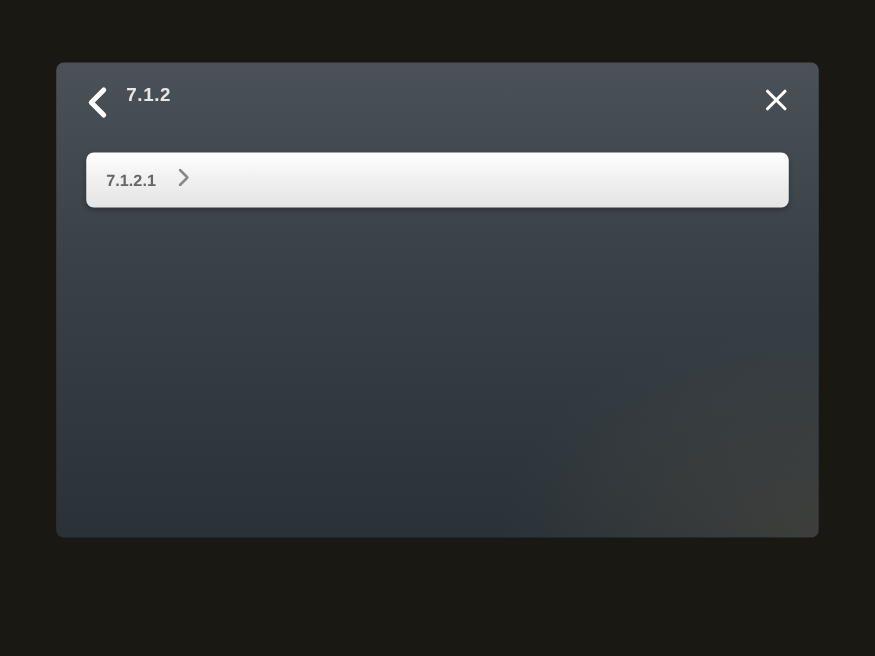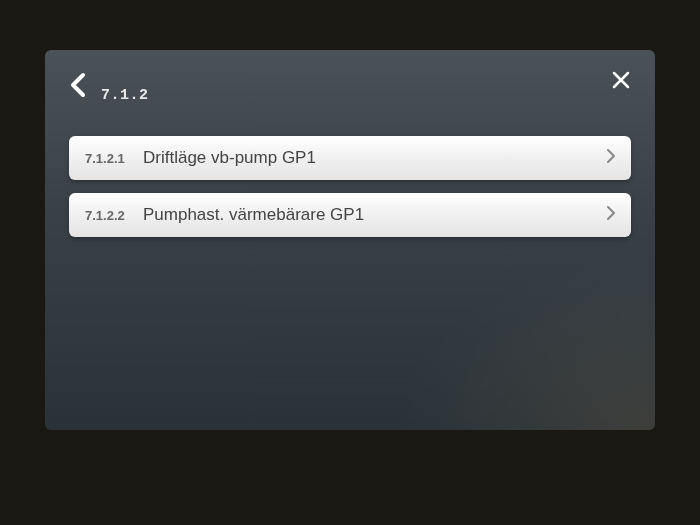--- a/index.html
+++ b/index.html
@@ -21,24 +21,23 @@
       width: 610px;
       height: 380px;
       background: linear-gradient(180deg, #4a5258 0%, #3a4248 40%, #2a3238 100%);
       border-radius: 6px;
       padding: 18px 24px;
       position: relative;
       overflow: hidden;
     }
     .header {
       display: flex;
-      align-items: flex-end;
-      margin-bottom: 32px;
+      align-items: flex-start;
+      margin-bottom: 18px;
       height: 36px;
-      font-family: Liberation Mono, monospace;
     }
     .back-btn {
       color: #fff;
       display: flex;
       align-items: center;
       cursor: pointer;
     }
     .back-btn svg {
       width: 18px;
       height: 28px;
@@ -66,21 +65,21 @@
       color: #fff;
       cursor: pointer;
     }
     .close-btn svg {
       width: 20px;
       height: 20px;
     }
     .menu-list {
       display: flex;
       flex-direction: column;
-      gap: 13px;
+      gap: 26px;
     }
     .menu-item {
       background: linear-gradient(180deg, #ffffff 0%, #f0f0f0 50%, #e4e4e4 100%);
       border-radius: 6px;
       height: 44px;
       display: flex;
       align-items: center;
       padding: 0 16px;
       cursor: pointer;
       box-shadow: 0 2px 4px rgba(0,0,0,0.3);
@@ -133,30 +132,20 @@
           <line x1="3" y1="3" x2="17" y2="17"></line>
           <line x1="17" y1="3" x2="3" y2="17"></line>
         </svg>
       </span>
     </div>
   </div>
 
   <div class="menu-list">
     <div class="menu-item">
       <span class="menu-item-code">7.1.2.1</span>
-      <span class="menu-item-label">Driftläge vb-pump GP1</span>
-      <span class="menu-item-chevron">
-        <svg viewBox="0 0 8 14" fill="none" stroke="currentColor" stroke-width="2" stroke-linecap="round" stroke-linejoin="round">
-          <polyline points="1,1 7,7 1,13"></polyline>
-        </svg>
-      </span>
-    </div>
-    <div class="menu-item">
-      <span class="menu-item-code">7.1.2.2</span>
-      <span class="menu-item-label">Pumphast. värmebärare GP1</span>
       <span class="menu-item-chevron">
         <svg viewBox="0 0 8 14" fill="none" stroke="currentColor" stroke-width="2" stroke-linecap="round" stroke-linejoin="round">
           <polyline points="1,1 7,7 1,13"></polyline>
         </svg>
       </span>
     </div>
   </div>
 
   <div class="reflection"></div>
 </div>

